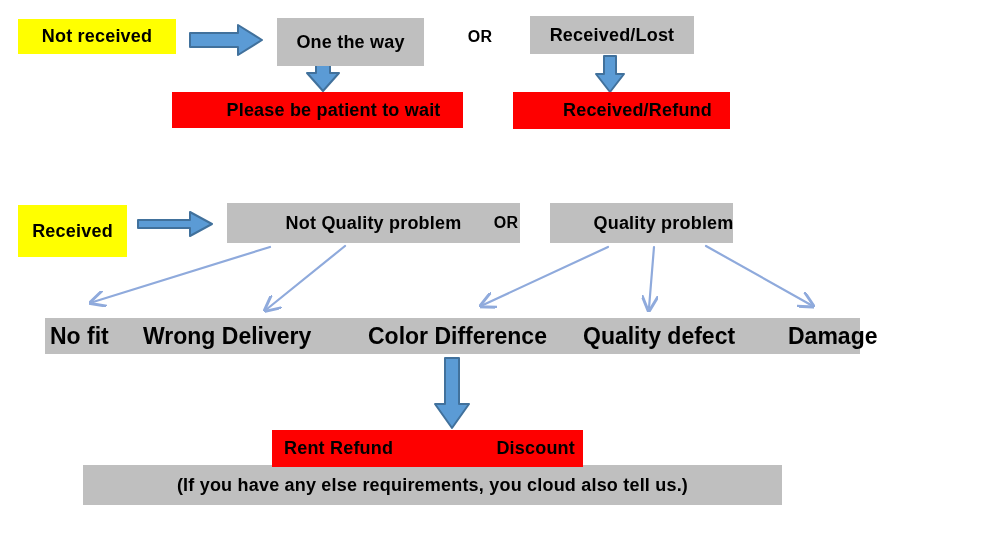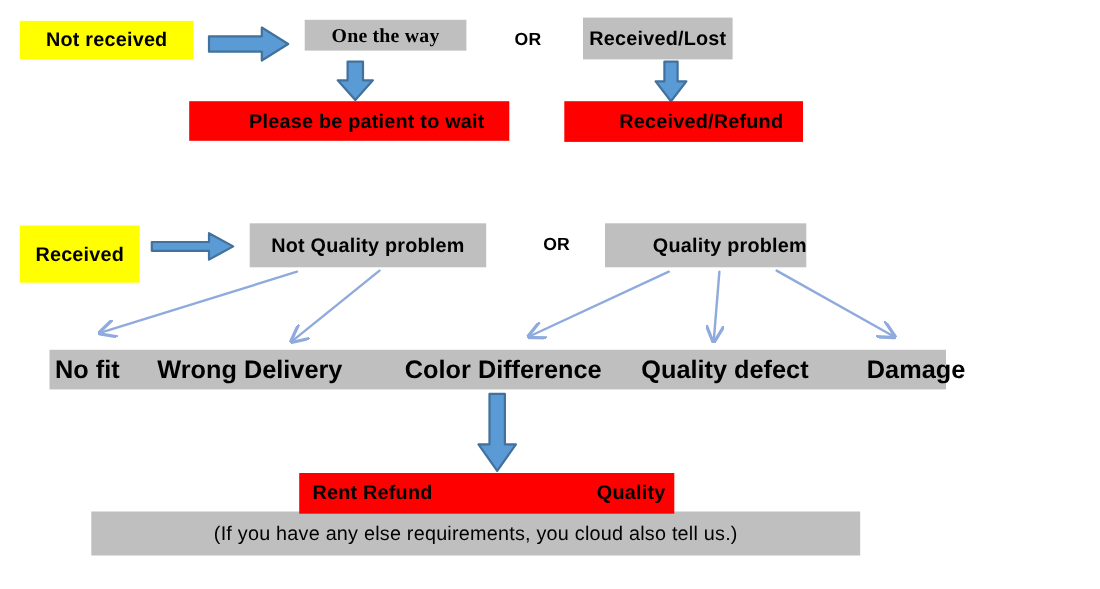--- a/index.html
+++ b/index.html
@@ -66,46 +66,46 @@
 
     <line x1="270" y1="247" x2="93" y2="302" marker-end="url(#ah)"></line>
     <line x1="345" y1="246" x2="267" y2="309" marker-end="url(#ah)"></line>
     <line x1="608" y1="247" x2="483" y2="305" marker-end="url(#ah)"></line>
     <line x1="654" y1="247" x2="649" y2="308" marker-end="url(#ah)"></line>
     <line x1="706" y1="246" x2="811" y2="305" marker-end="url(#ah)"></line>
   </svg>
 
   <div class="abs box ybox" style="left:18px;top:19px;width:158px;height:35px;">Not received</div>
 
-  <div class="abs box gbox" style="left:277px;top:18px;width:147px;height:28px;font-family:Liberation Serif, serif;">One the way</div>
+  <div class="abs box gbox" style="left:277px;top:18px;width:147px;height:48px;">One the way</div>
 
   <div class="abs box orlbl" style="left:458px;top:22px;width:44px;height:30px;">OR</div>
 
-  <div class="abs box gbox" style="left:530px;top:16px;width:136px;height:38px;">Received/Lost</div>
+  <div class="abs box gbox" style="left:530px;top:16px;width:164px;height:38px;">Received/Lost</div>
 
   <div class="abs box rbox" style="left:172px;top:92px;width:291px;height:36px;">Please be patient to wait</div>
 
   <div class="abs box rbox" style="left:513px;top:92px;width:217px;height:37px;">Received/Refund</div>
 
   <div class="abs box ybox" style="left:18px;top:205px;width:109px;height:52px;">Received</div>
 
-  <div class="abs box gbox" style="left:227px;top:203px;width:215px;height:40px;">Not Quality problem</div>
+  <div class="abs box gbox" style="left:227px;top:203px;width:293px;height:40px;">Not Quality problem</div>
 
   <div class="abs box orlbl" style="left:484px;top:208px;width:44px;height:30px;">OR</div>
 
   <div class="abs box gbox" style="left:550px;top:203px;width:183px;height:40px;padding-left:44px;">Quality problem</div>
 
   <div class="abs strip" style="left:45px;top:318px;width:815px;height:36px;">
     <span class="lbl" style="left:5px;">No fit</span>
     <span class="lbl" style="left:98px;">Wrong Delivery</span>
     <span class="lbl" style="left:323px;">Color Difference</span>
     <span class="lbl" style="left:538px;">Quality defect</span>
     <span class="lbl" style="left:743px;">Damage</span>
   </div>
 
-  <div class="abs box rbox split" style="left:272px;top:430px;width:341px;height:37px;z-index:2;padding-left:12px;">
+  <div class="abs box rbox split" style="left:272px;top:430px;width:311px;height:37px;z-index:2;padding-left:12px;">
     <span>Rent Refund</span>
-    <span>Quality</span>
+    <span>Discount</span>
   </div>
 
-  <div class="abs box strip" style="left:83px;top:465px;width:699px;height:40px;font-weight:400;">(If you have any else requirements, you cloud also tell us.)</div>
+  <div class="abs box strip" style="left:83px;top:465px;width:699px;height:40px;font-weight:700;">(If you have any else requirements, you cloud also tell us.)</div>
 
 </div>
 
 </body></html>

